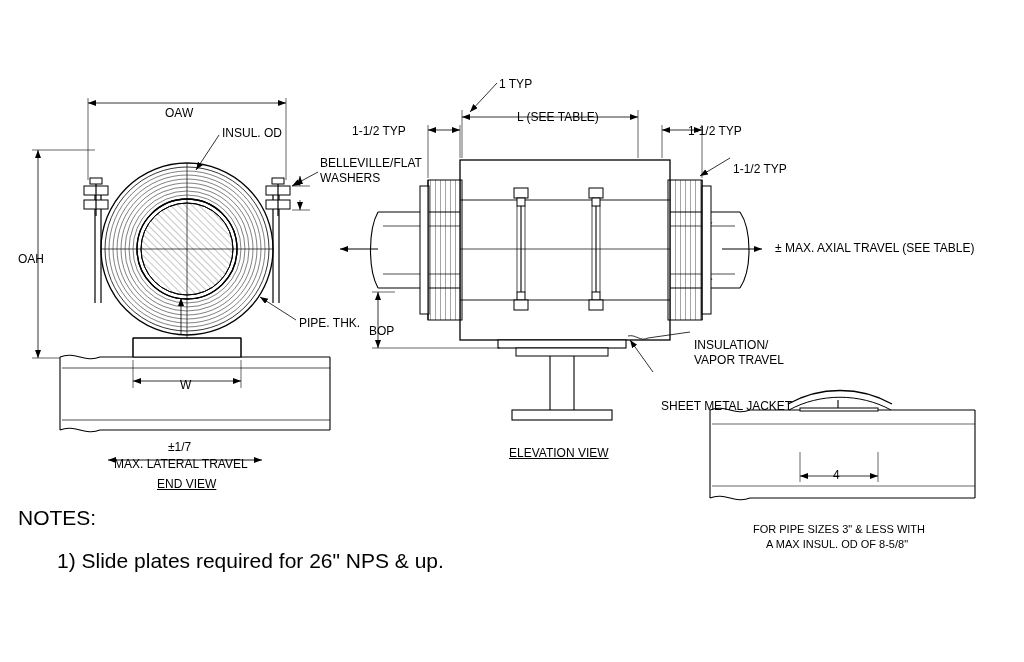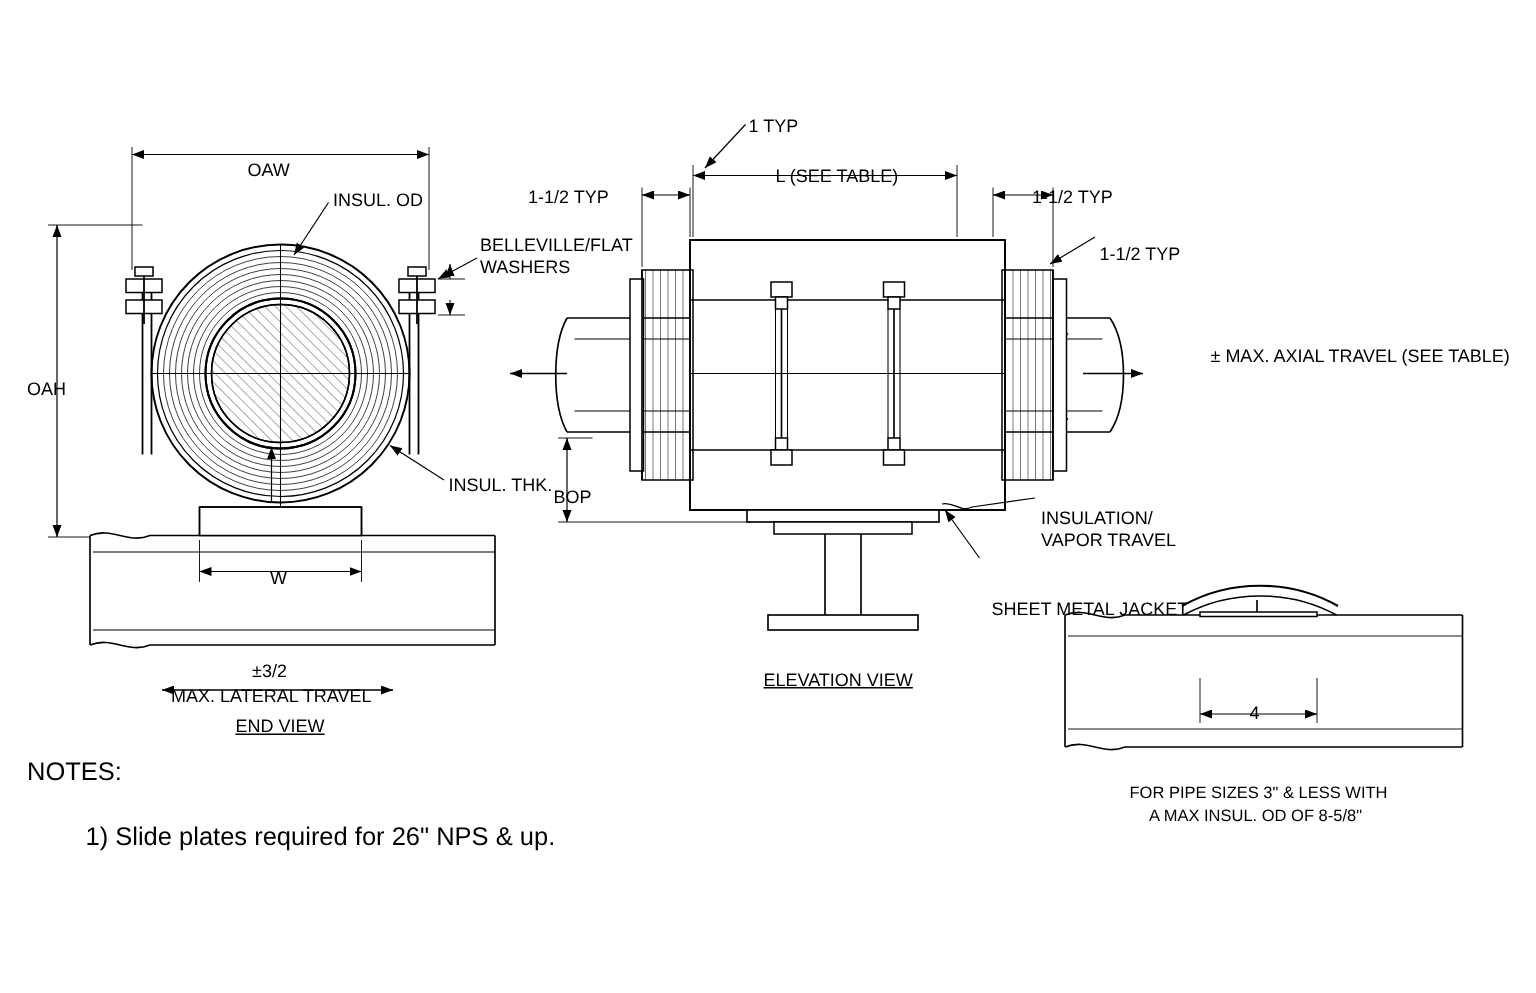--- a/index.html
+++ b/index.html
@@ -31,21 +31,21 @@
     font-size: 12px;
     color: #000;
     white-space: nowrap;
     line-height: 1.25;
   }
   .lbl.small { font-size: 11px; }
   .lbl.u { text-decoration: underline; }
   .notes {
     position: absolute;
     font-family: "Liberation Sans", sans-serif;
-    font-size: 17px;
+    font-size: 21px;
     color: #000;
     line-height: 1.45;
     white-space: nowrap;
   }
 </style>
 </head>
 <body>
 
 <div id="sheet">
 
@@ -249,34 +249,34 @@
         <line x1="800" y1="452" x2="800" y2="482" stroke-width="0.6"></line>
         <line x1="878" y1="452" x2="878" y2="482" stroke-width="0.6"></line>
       </g>
     </g>
   </svg>
 
   <div class="lbl" style="left:165px; top:106px;">OAW</div>
   <div class="lbl" style="left:18px; top:252px;">OAH</div>
   <div class="lbl" style="left:180px; top:378px;">W</div>
   <div class="lbl" style="left:222px; top:126px;">INSUL. OD</div>
-  <div class="lbl" style="left:299px; top:316px;">INSUL. THK.</div>
+  <div class="lbl" style="left:299px; top:316px;">PIPE. THK.</div>
   <div class="lbl" style="left:320px; top:156px;">BELLEVILLE/FLAT</div>
   <div class="lbl" style="left:320px; top:171px;">WASHERS</div>
-  <div class="lbl" style="left:168px; top:440px;">±3/2</div>
+  <div class="lbl" style="left:168px; top:440px;">±1/7</div>
   <div class="lbl" style="left:114px; top:457px;">MAX. LATERAL TRAVEL</div>
   <div class="lbl u" style="left:157px; top:477px;">END VIEW</div>
 
   <div class="lbl" style="left:499px; top:77px;">1 TYP</div>
   <div class="lbl" style="left:352px; top:124px;">1-1/2 TYP</div>
   <div class="lbl" style="left:688px; top:124px;">1-1/2 TYP</div>
   <div class="lbl" style="left:733px; top:162px;">1-1/2 TYP</div>
   <div class="lbl" style="left:517px; top:110px;">L (SEE TABLE)</div>
   <div class="lbl" style="left:369px; top:324px;">BOP</div>
-  <div class="lbl" style="left:775px; top:230px;margin-left:32px;">± MAX. AXIAL TRAVEL (SEE TABLE)</div>
+  <div class="lbl" style="left:775px; top:241px;">± MAX. AXIAL TRAVEL (SEE TABLE)</div>
   <div class="lbl" style="left:694px; top:338px;">INSULATION/</div>
   <div class="lbl" style="left:694px; top:353px;">VAPOR TRAVEL</div>
   <div class="lbl" style="left:661px; top:371px;margin-top:28px;">SHEET METAL JACKET</div>
   <div class="lbl u" style="left:509px; top:446px;">ELEVATION VIEW</div>
 
   <div class="lbl" style="left:833px; top:468px;">4</div>
   <div class="lbl small" style="left:753px; top:523px;">FOR PIPE SIZES 3" &amp; LESS WITH</div>
   <div class="lbl small" style="left:766px; top:538px;">A MAX INSUL. OD OF 8-5/8"</div>
 
   <div class="notes hdr" style="left:18px; top:503px;">NOTES:</div>

